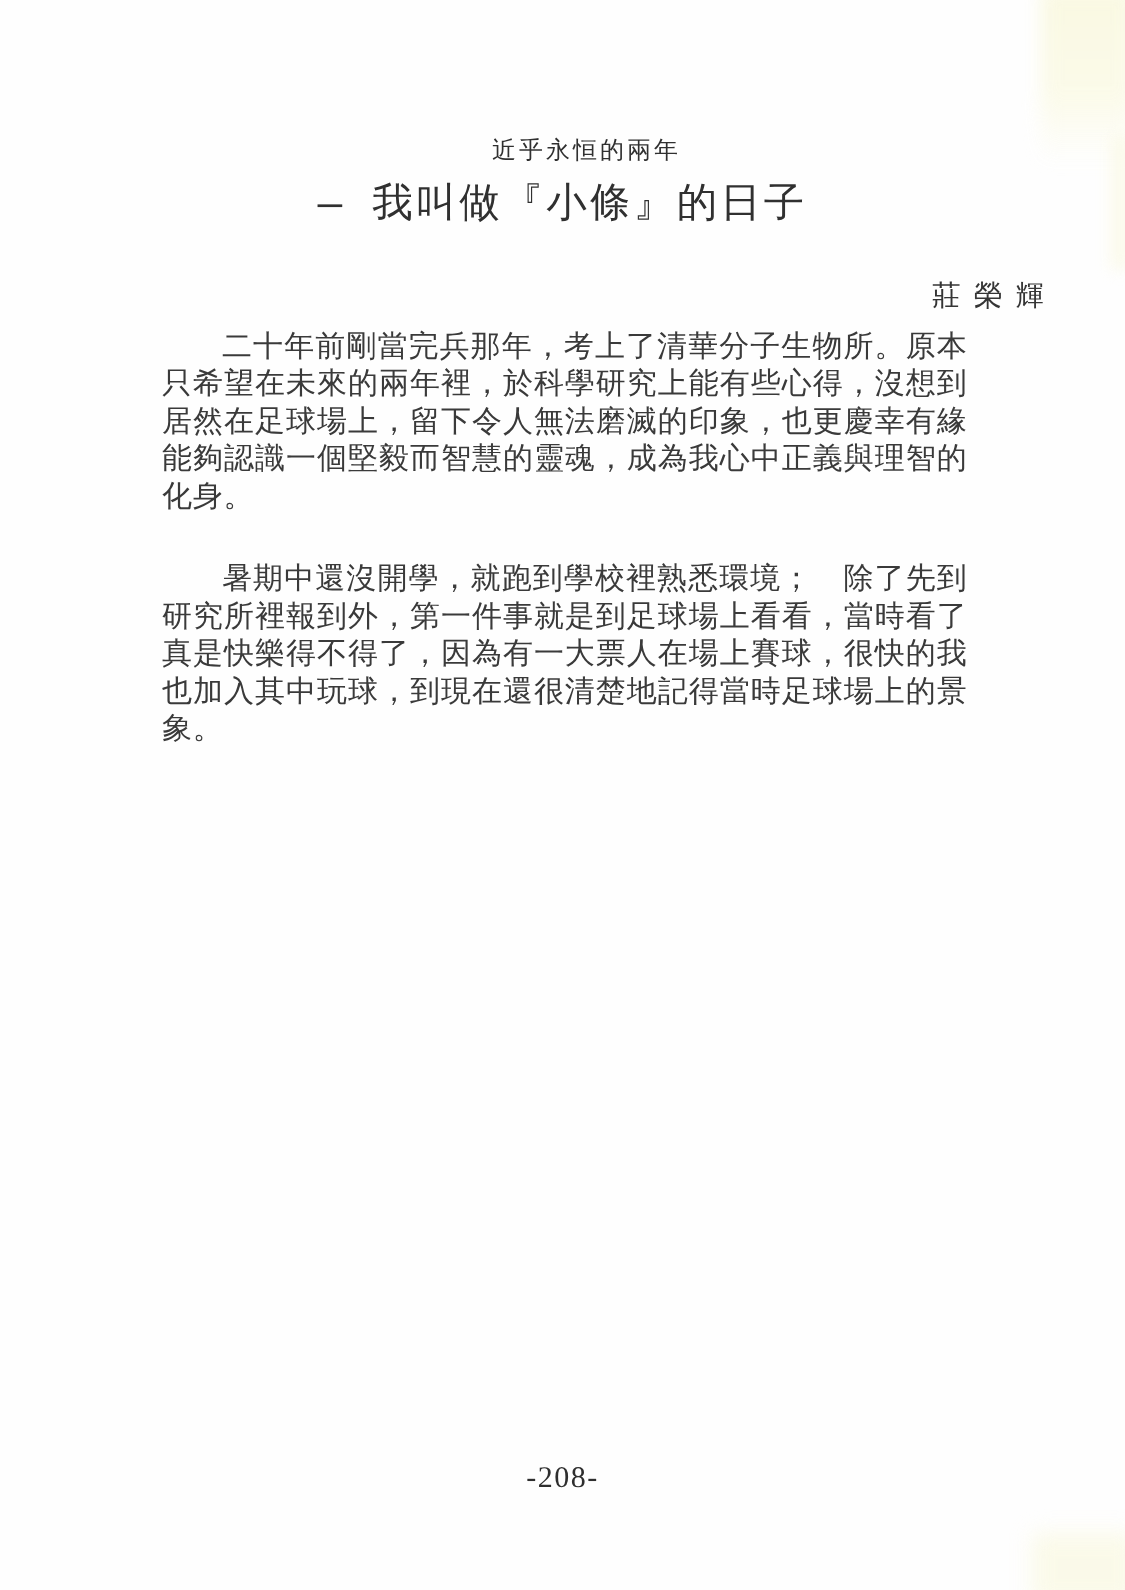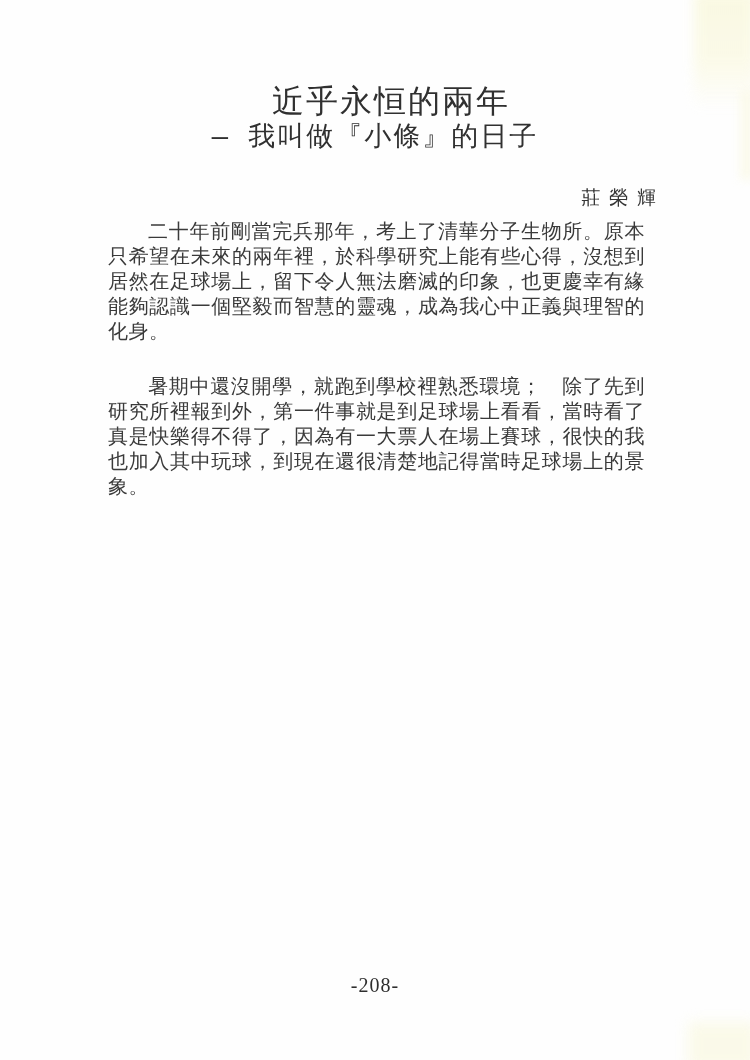--- a/index.html
+++ b/index.html
@@ -44,38 +44,38 @@
     width: 70px;
     height: 48px;
     background: #faf9e4;
     filter: blur(7px);
     opacity: 0.8;
   }
 
   .title {
     padding-top: 86px;
     text-align: center;
-    font-size: 32px;
+    font-size: 16px;
     line-height: 30px;
     letter-spacing: 2px;
     color: #303030;
     padding-left: 32px;
   }
   .subtitle {
     margin-top: 5px;
     text-align: center;
     font-size: 27px;
     line-height: 34px;
     letter-spacing: 2px;
     color: #303030;
     font-family: Liberation Mono, monospace;
   }
   .author {
     margin-top: 32px;
-    padding-right: 92px;
+    padding-right: 52px;
     text-align: right;
     font-size: 19px;
     line-height: 22px;
     letter-spacing: 2px;
     color: #353535;
   }
   .body-text {
     margin: 10px 0 0 108px;
     width: 537px;
   }

